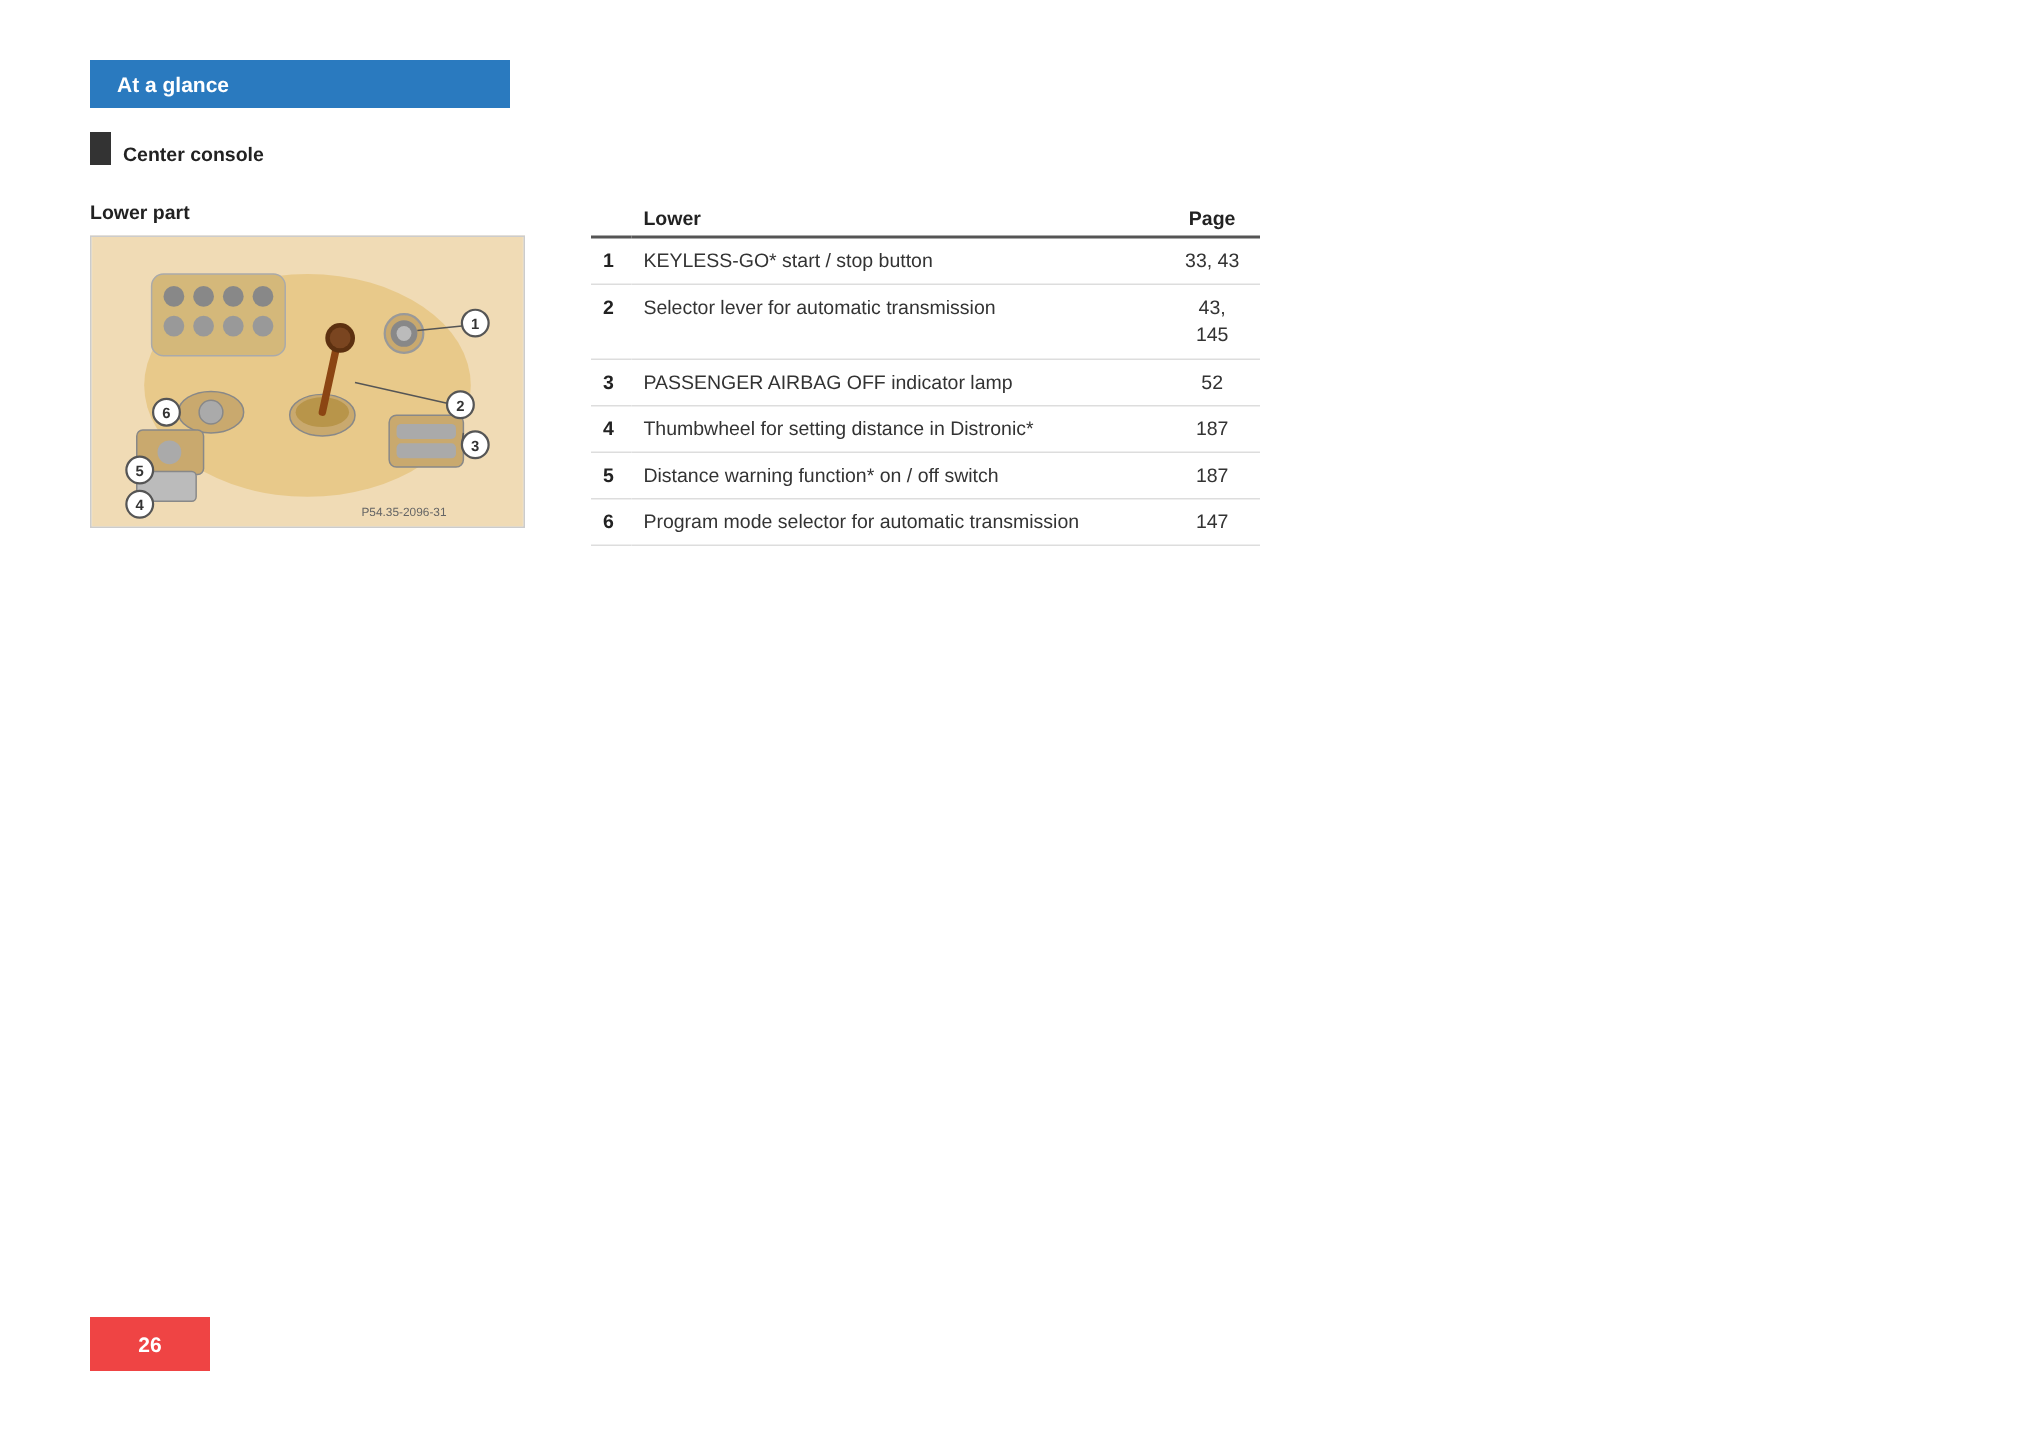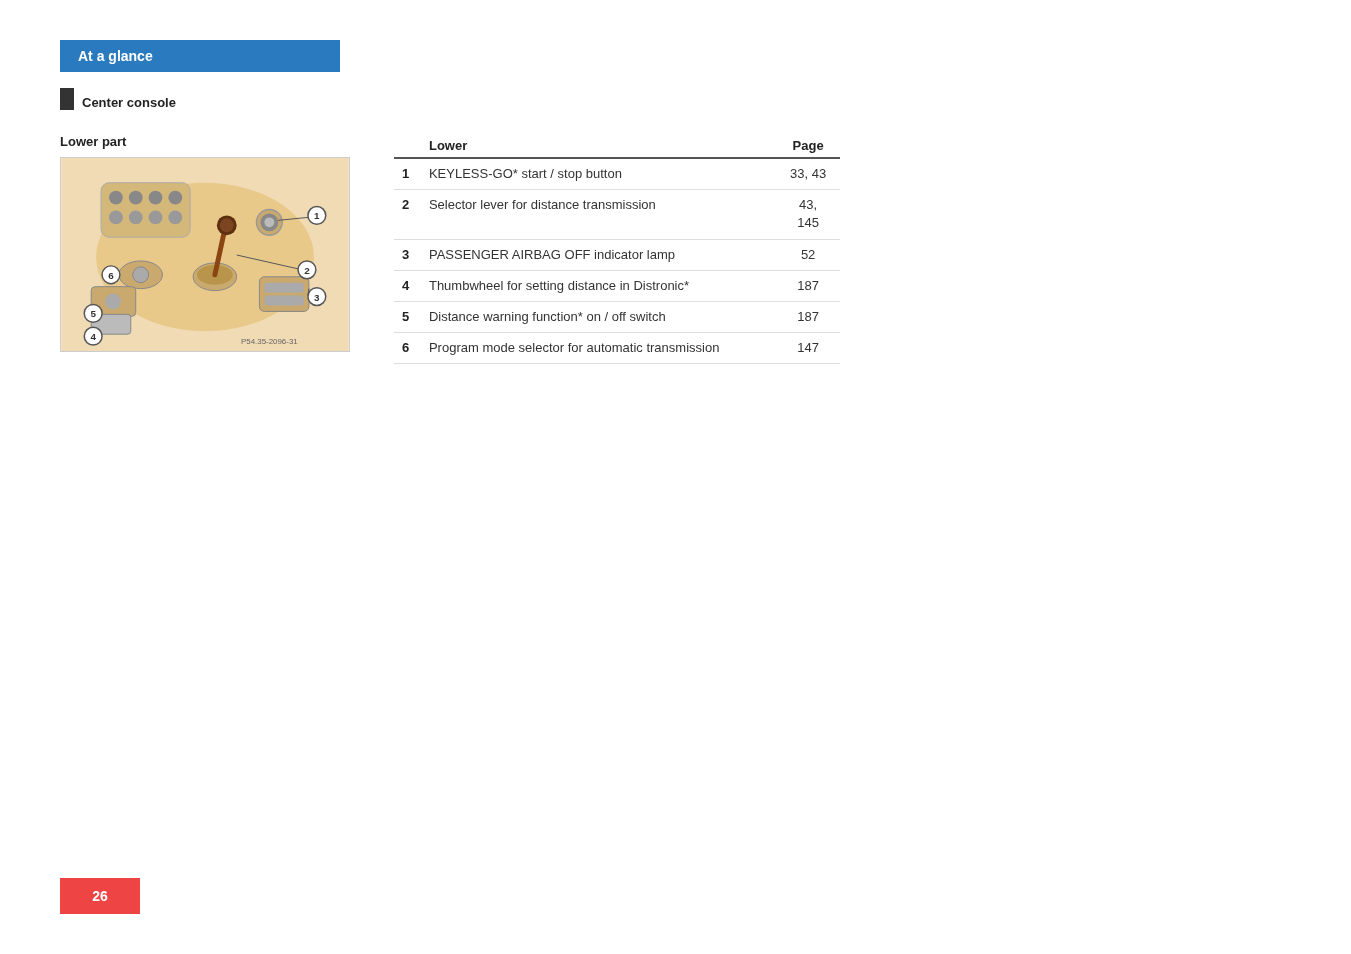--- a/index.html
+++ b/index.html
@@ -261,21 +261,21 @@
           </tr>
         </thead>
         <tbody id="table-body">
         <tr>
               <td class="num-col">1</td>
               <td class="item-col" style="white-space: pre-line;">KEYLESS-GO* start / stop button</td>
               <td class="page-col" style="white-space: pre-line;">33, 43</td>
             </tr>
             <tr>
               <td class="num-col">2</td>
-              <td class="item-col" style="white-space: pre-line;">Selector lever for distance transmission</td>
+              <td class="item-col" style="white-space: pre-line;">Selector lever for automatic transmission</td>
               <td class="page-col" style="white-space: pre-line;">43,
 145</td>
             </tr>
             <tr>
               <td class="num-col">3</td>
               <td class="item-col" style="white-space: pre-line;">PASSENGER AIRBAG OFF indicator lamp</td>
               <td class="page-col" style="white-space: pre-line;">52</td>
             </tr>
             <tr>
               <td class="num-col">4</td>

